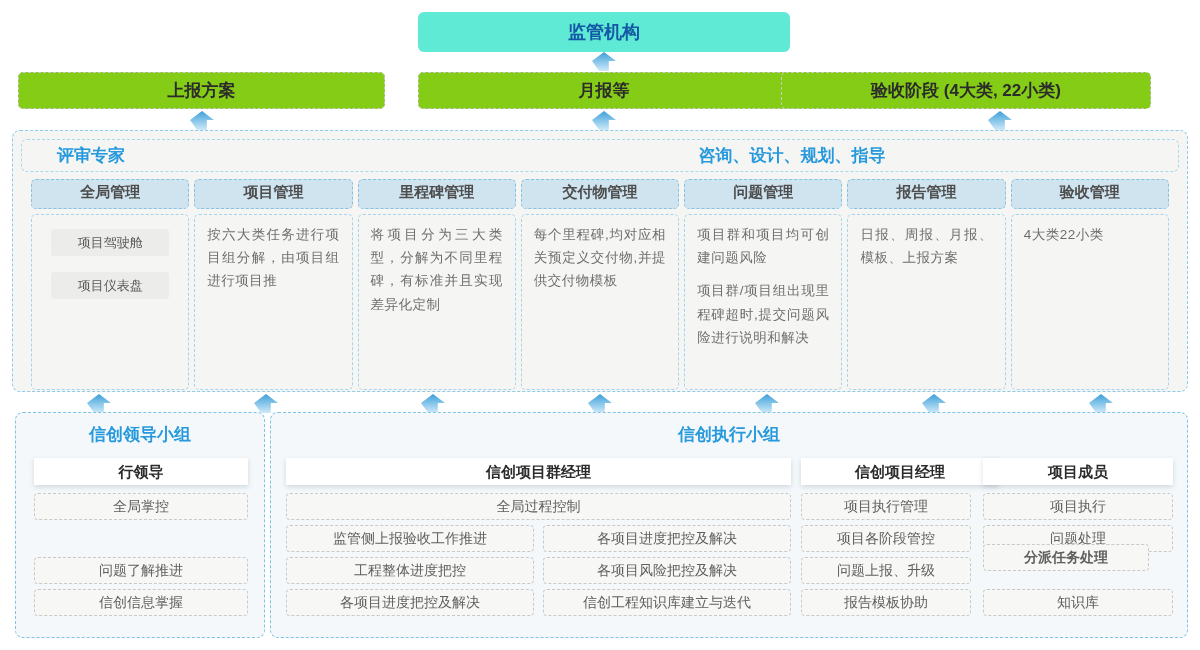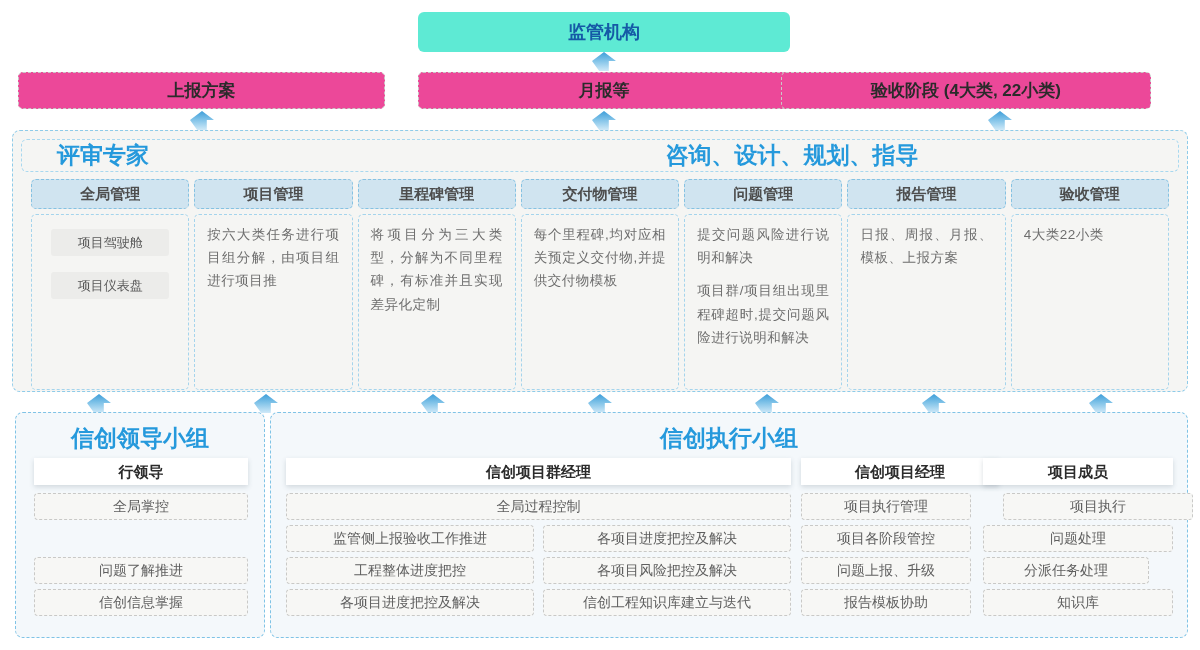--- a/index.html
+++ b/index.html
@@ -1,55 +1,55 @@
 <!DOCTYPE html>
 <html><head>
 <meta charset="utf-8">
 <style>
   * { margin:0; padding:0; box-sizing:border-box; }
   html,body { background:#ffffff; font-family:"Liberation Sans","DejaVu Sans",sans-serif; }
   #stage { position:relative; width:1200px; height:650px; background:#ffffff; overflow:hidden; }
 
   
-  .blue-title { color:#2599dc; font-weight:bold; font-size:23px; }
+  .blue-title { color:#2599dc; font-weight:bold; font-size:17px; }
   .arr {
     position:absolute; width:24px; height:19px;
     clip-path:polygon(50% 0%,100% 48%,70% 48%,70% 100%,30% 100%,0% 48%);
     background:linear-gradient(180deg,#3e9ed9 0%,#7fc2e8 45%,#cfe9f8 100%);
   }
 
   
   .regulator {
     position:absolute; left:418px; top:12px; width:372px; height:40px;
     background:#5eead4; border-radius:6px; text-align:center; line-height:40px;
     color:#1559a6; font-weight:bold; font-size:18px;
   }
   .stage-box {
     position:absolute; top:72px; height:37px;
-    background:#ec4899; border:1px dashed #c9c9c7; border-radius:5px;
+    background:#84cc16; border:1px dashed #c9c9c7; border-radius:5px;
     text-align:center; line-height:35px; font-weight:bold; font-size:17px; color:#2b2b2b;
   }
 
   
   .main-wrap {
     position:absolute; left:12px; top:130px; width:1176px; height:262px;
     background:#f5f5f3; border:1px dashed #8ecbe9; border-radius:8px;
   }
   .panel-strip {
     position:absolute; left:8px; top:8px; right:8px; height:33px;
     border:1px dashed #a8d8ef; border-radius:6px;
   }
   .panel-strip .left-lab { position:absolute; left:35px; top:0; line-height:31px; }
   .panel-strip .center-lab { position:absolute; left:66.6%; transform:translateX(-50%); top:0; line-height:31px; white-space:nowrap; }
 
   .cols { position:absolute; left:18px; right:18px; top:48px; display:flex; gap:5px; }
   .col { flex:1; display:flex; flex-direction:column; }
   .col-h {
     height:30px; line-height:28px; background:#d0e4f0; border:1px dashed #86c2e2;
-    border-radius:5px; font-weight:bold; font-size:15px; color:#4d4d4d; text-align:center;
+    border-radius:5px; font-weight:bold; font-size:15px; color:#4d4d4d; text-align:center;font-family:Liberation Mono, monospace;
   }
   .col-b {
     margin-top:5px; height:176px; border:1px dashed #a5d4ec; border-radius:5px;
     padding:8px 12px; font-size:13.5px; color:#6e6e6e; text-align:justify;
     line-height:1.72; letter-spacing:0.5px;
   }
   .chip {
     height:27px; line-height:27px; background:#ececea; border-radius:3px;
     width:118px; margin:6px auto 0; text-align:center; font-size:13px; color:#5a5a5a;
     letter-spacing:0;
@@ -117,21 +117,21 @@
       </div>
 
       <div class="col">
         <div class="col-h">交付物管理</div>
         <div class="col-b">每个里程碑,均对应相关预定义交付物,并提供交付物模板</div>
       </div>
 
       <div class="col">
         <div class="col-h">问题管理</div>
         <div class="col-b">
-          <div class="para">提交问题风险进行说明和解决</div>
+          <div class="para">项目群和项目均可创建问题风险</div>
           <div class="para">项目群/项目组出现里程碑超时,提交问题风险进行说明和解决</div>
         </div>
       </div>
 
       <div class="col">
         <div class="col-h">报告管理</div>
         <div class="col-b">日报、周报、月报、模板、上报方案</div>
       </div>
 
       <div class="col">
@@ -170,19 +170,19 @@
     <div class="it" style="left:272px; width:248px; top:144px;">各项目风险把控及解决</div>
     <div class="it" style="left:272px; width:248px; top:176px;">信创工程知识库建立与迭代</div>
 
     <div class="role" style="left:530px; width:198px; top:45px;">信创项目经理</div>
     <div class="it" style="left:530px; width:170px; top:80px;">项目执行管理</div>
     <div class="it" style="left:530px; width:170px; top:112px;">项目各阶段管控</div>
     <div class="it" style="left:530px; width:170px; top:144px;">问题上报、升级</div>
     <div class="it" style="left:530px; width:170px; top:176px;">报告模板协助</div>
 
     <div class="role" style="left:712px; width:190px; top:45px;">项目成员</div>
-    <div class="it" style="left:712px; width:190px; top:80px;margin-left:20px;">项目执行</div>
+    <div class="it" style="left:712px; width:190px; top:80px;">项目执行</div>
     <div class="it" style="left:712px; width:190px; top:112px;">问题处理</div>
-    <div class="it" style="left:712px; width:166px; top:144px;">分派任务处理</div>
+    <div class="it" style="left:712px; width:166px; top:131px;font-weight:bold;">分派任务处理</div>
     <div class="it" style="left:712px; width:190px; top:176px;">知识库</div>
   </div>
 
 </div>
 
 </body></html>

